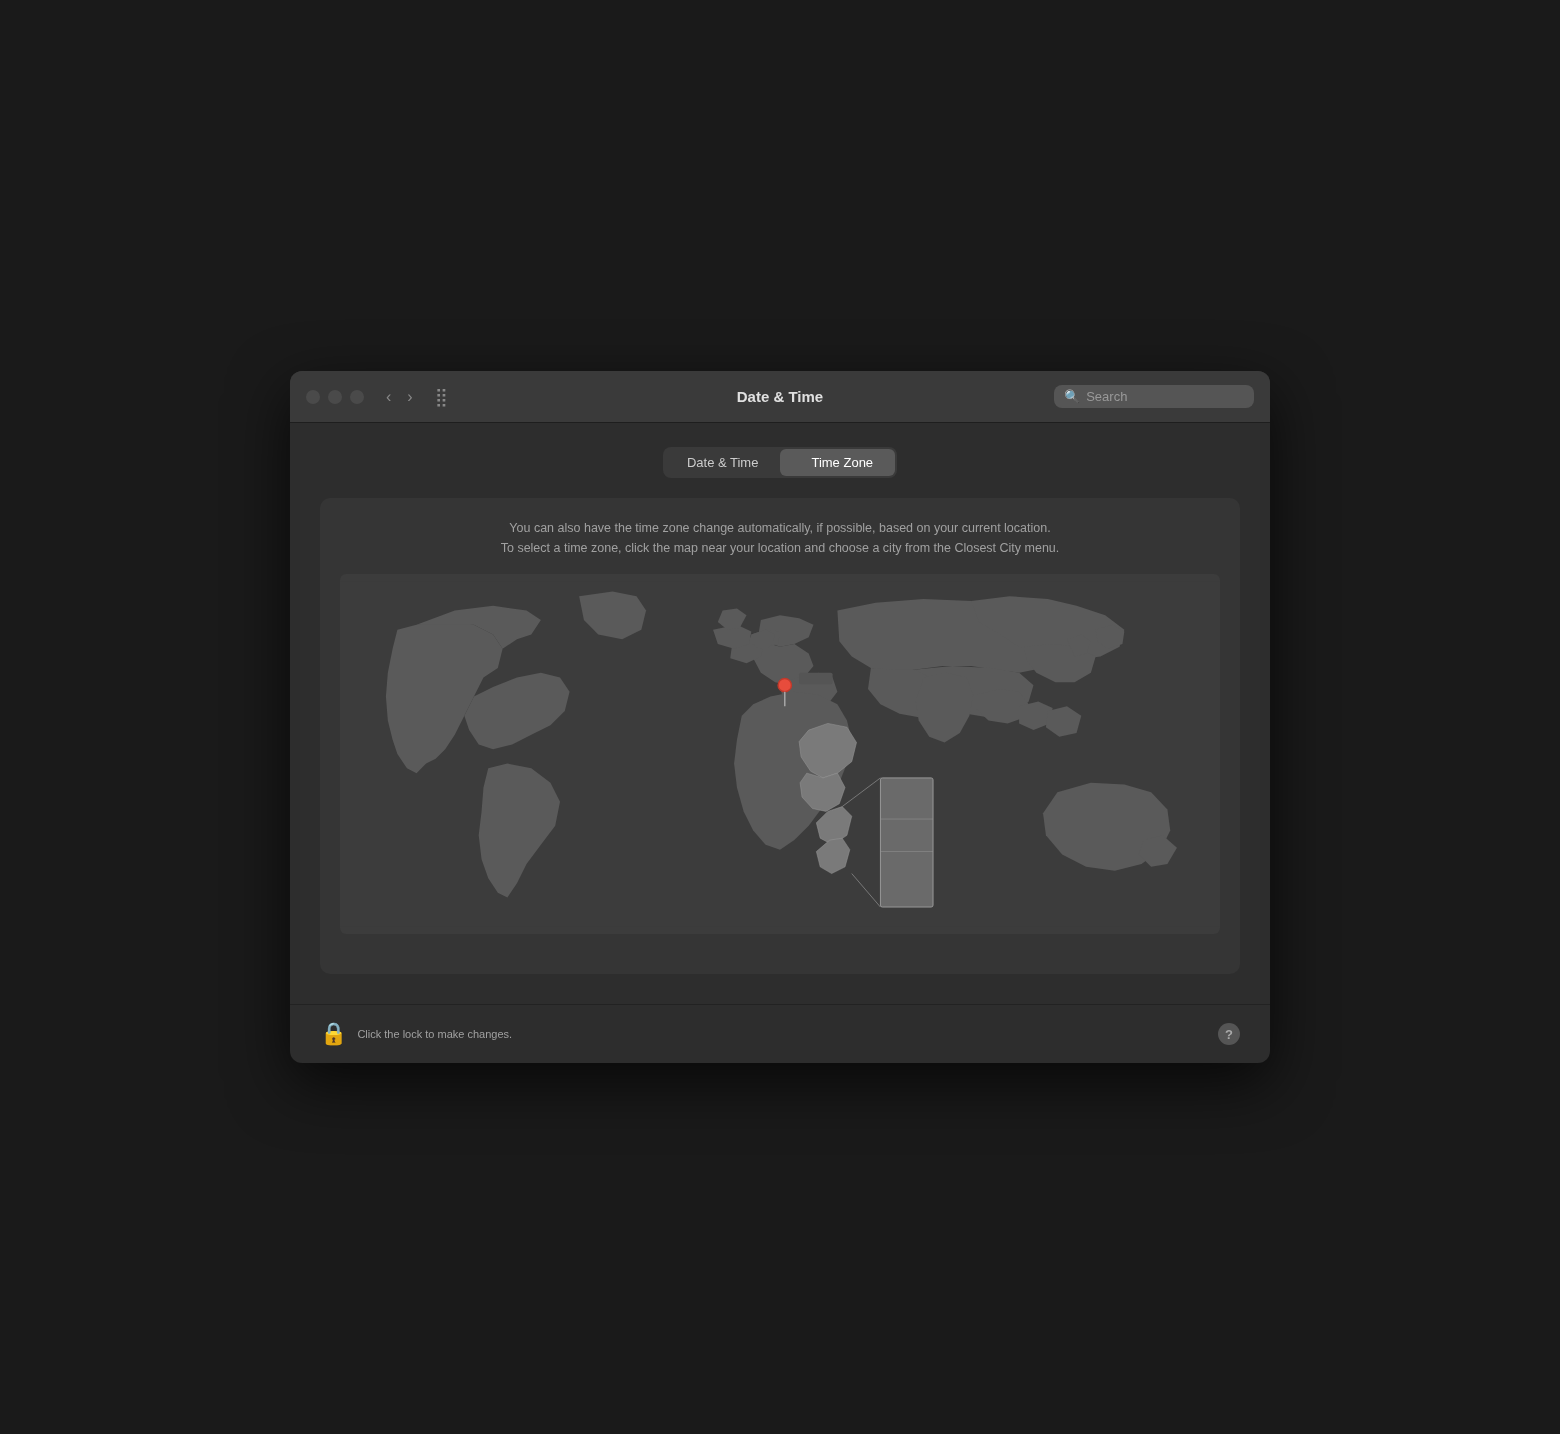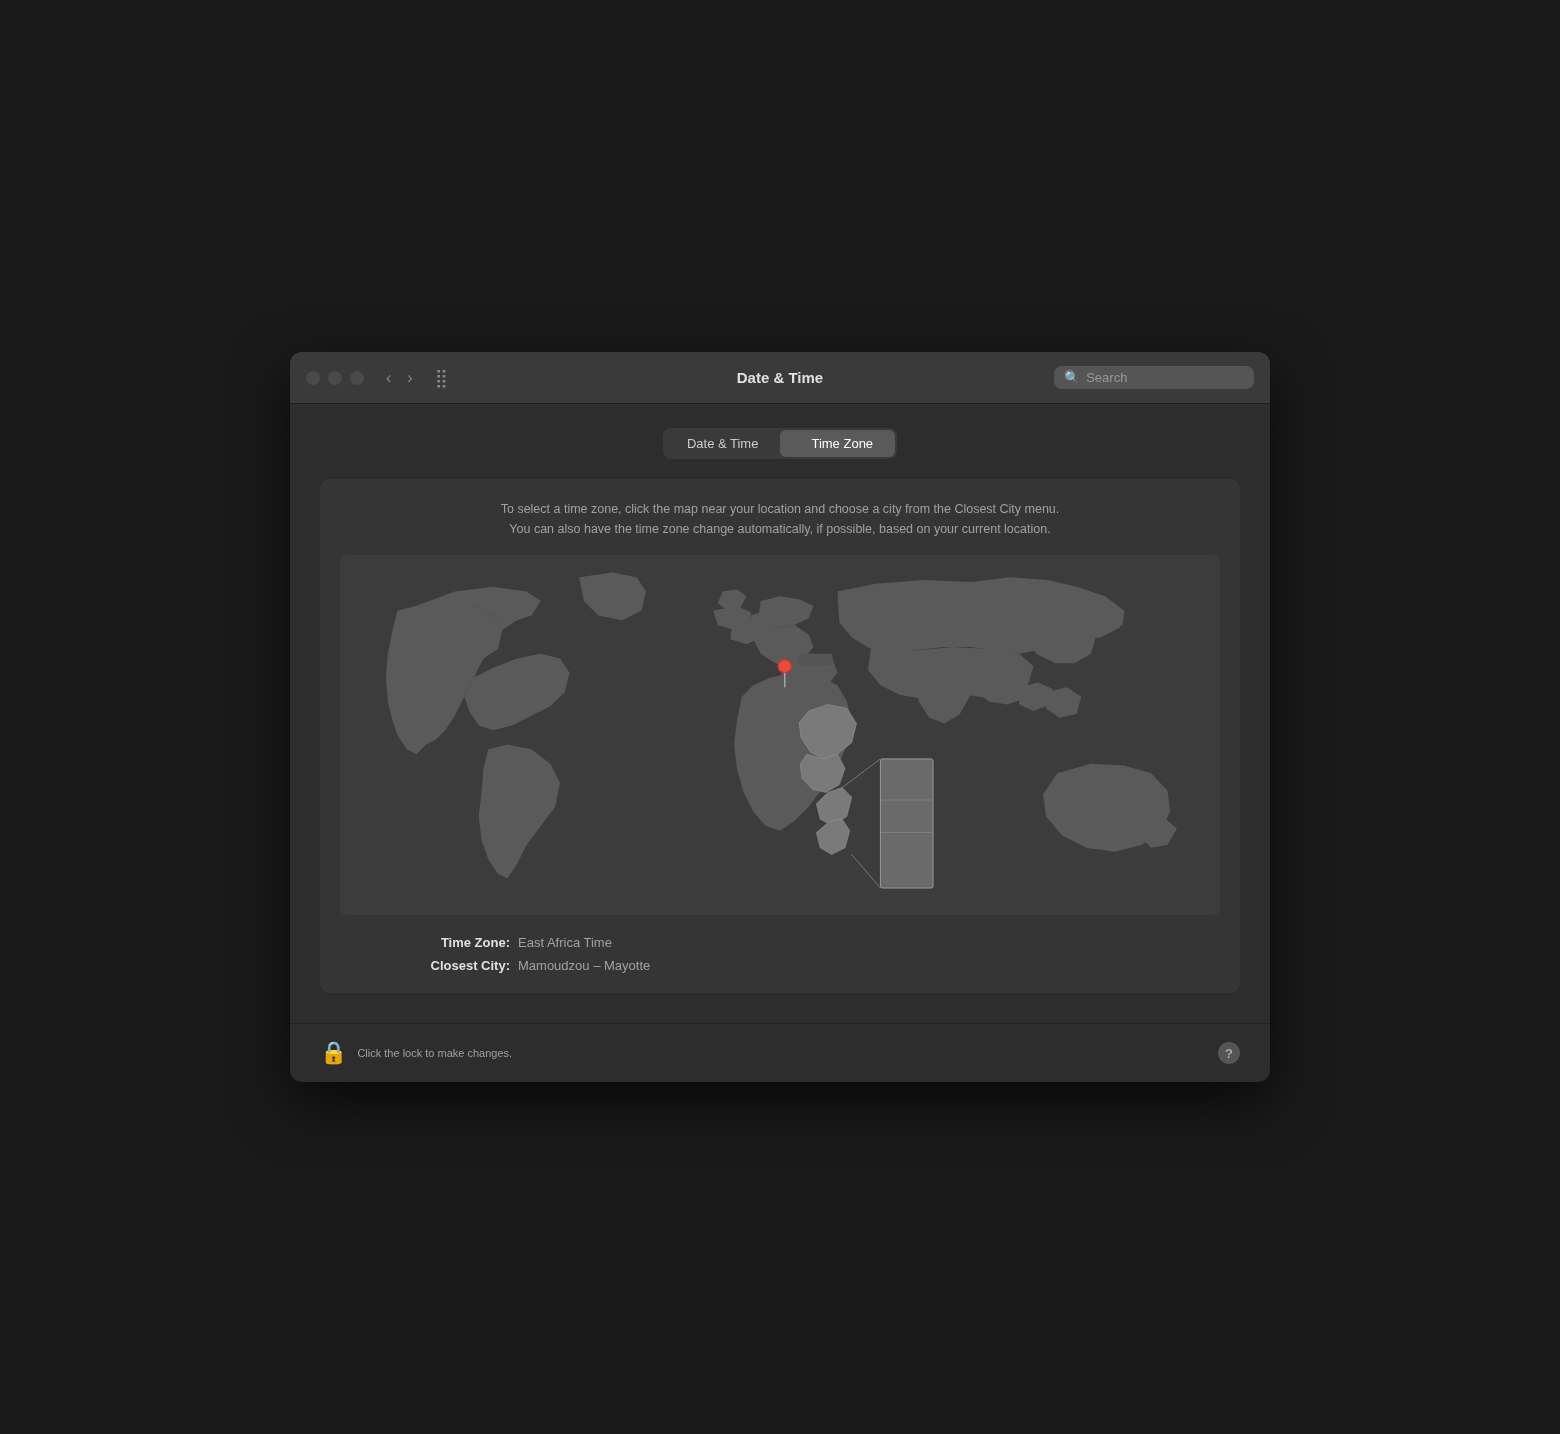--- a/index.html
+++ b/index.html
@@ -240,22 +240,22 @@
 
     <div class="tabs">
       <div class="tab-container">
         <button class="tab">Date &amp; Time</button>
         <button class="tab active">Time Zone</button>
       </div>
     </div>
 
     <div class="panel">
       <div class="description">
+        <div>You can also have the time zone change automatically, if possible, based on your current location.</div>
         <div>To select a time zone, click the map near your location and choose a city from the Closest City menu.</div>
-        <div>You can also have the time zone change automatically, if possible, based on your current location.</div>
       </div>
 
 
       <div class="map-container">
         <svg class="world-map" viewBox="0 0 920 360" xmlns="http://www.w3.org/2000/svg">
 
           <rect width="920" height="360" fill="#3c3c3c"></rect>
 
           <path class="land" d="M 60 50 L 80 45 L 110 40 L 140 45 L 160 55 L 170 70 L 165 90 L 150 100 L 140 120 L 130 140 L 120 160 L 110 175 L 100 185 L 90 190 L 80 200 L 70 195 L 60 180 L 55 165 L 50 145 L 48 120 L 50 95 L 55 70 Z"></path>
           <path class="land" d="M 80 45 L 120 30 L 160 25 L 195 30 L 210 40 L 200 55 L 185 60 L 170 70 L 160 55 L 140 45 Z"></path>
@@ -308,30 +308,20 @@
           <path class="land" d="M 400 30 L 415 28 L 425 35 L 418 48 L 405 50 L 395 42 Z"></path>
           <path class="land" d="M 430 55 L 445 50 L 455 55 L 450 68 L 438 70 L 428 62 Z"></path>
 
           <circle cx="465" cy="108" r="7" fill="#e74c3c" stroke="#c0392b" stroke-width="1.5"></circle>
           <line x1="465" y1="115" x2="465" y2="130" stroke="#aaa" stroke-width="1.5"></line>
 
           <rect x="480" y="95" width="35" height="12" fill="#555" rx="2"></rect>
         </svg>
       </div>
 
-      <div class="timezone-info">
-        <div class="info-row">
-          <span class="info-label">Time Zone:</span>
-          <span class="info-value">East Africa Time</span>
-        </div>
-        <div class="info-row">
-          <span class="info-label">Closest City:</span>
-          <span class="info-value">Mamoudzou – Mayotte</span>
-        </div>
-      </div>
     </div>
   </div>
 
   <div class="footer">
     <span class="lock-icon">🔒</span>
     <span class="lock-text">Click the lock to make changes.</span>
     <button class="help-btn">?</button>
   </div>
 </div>
 

